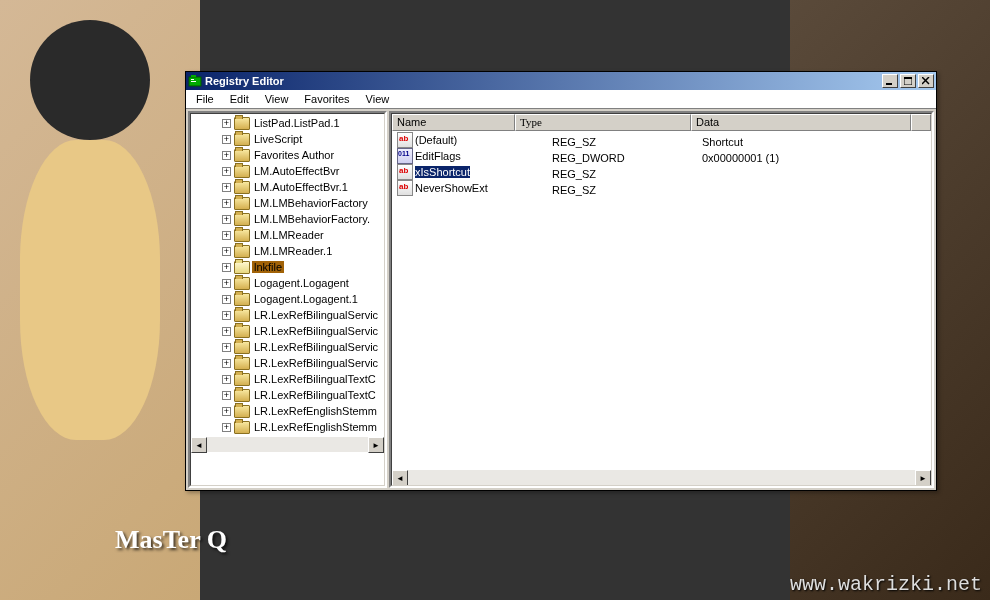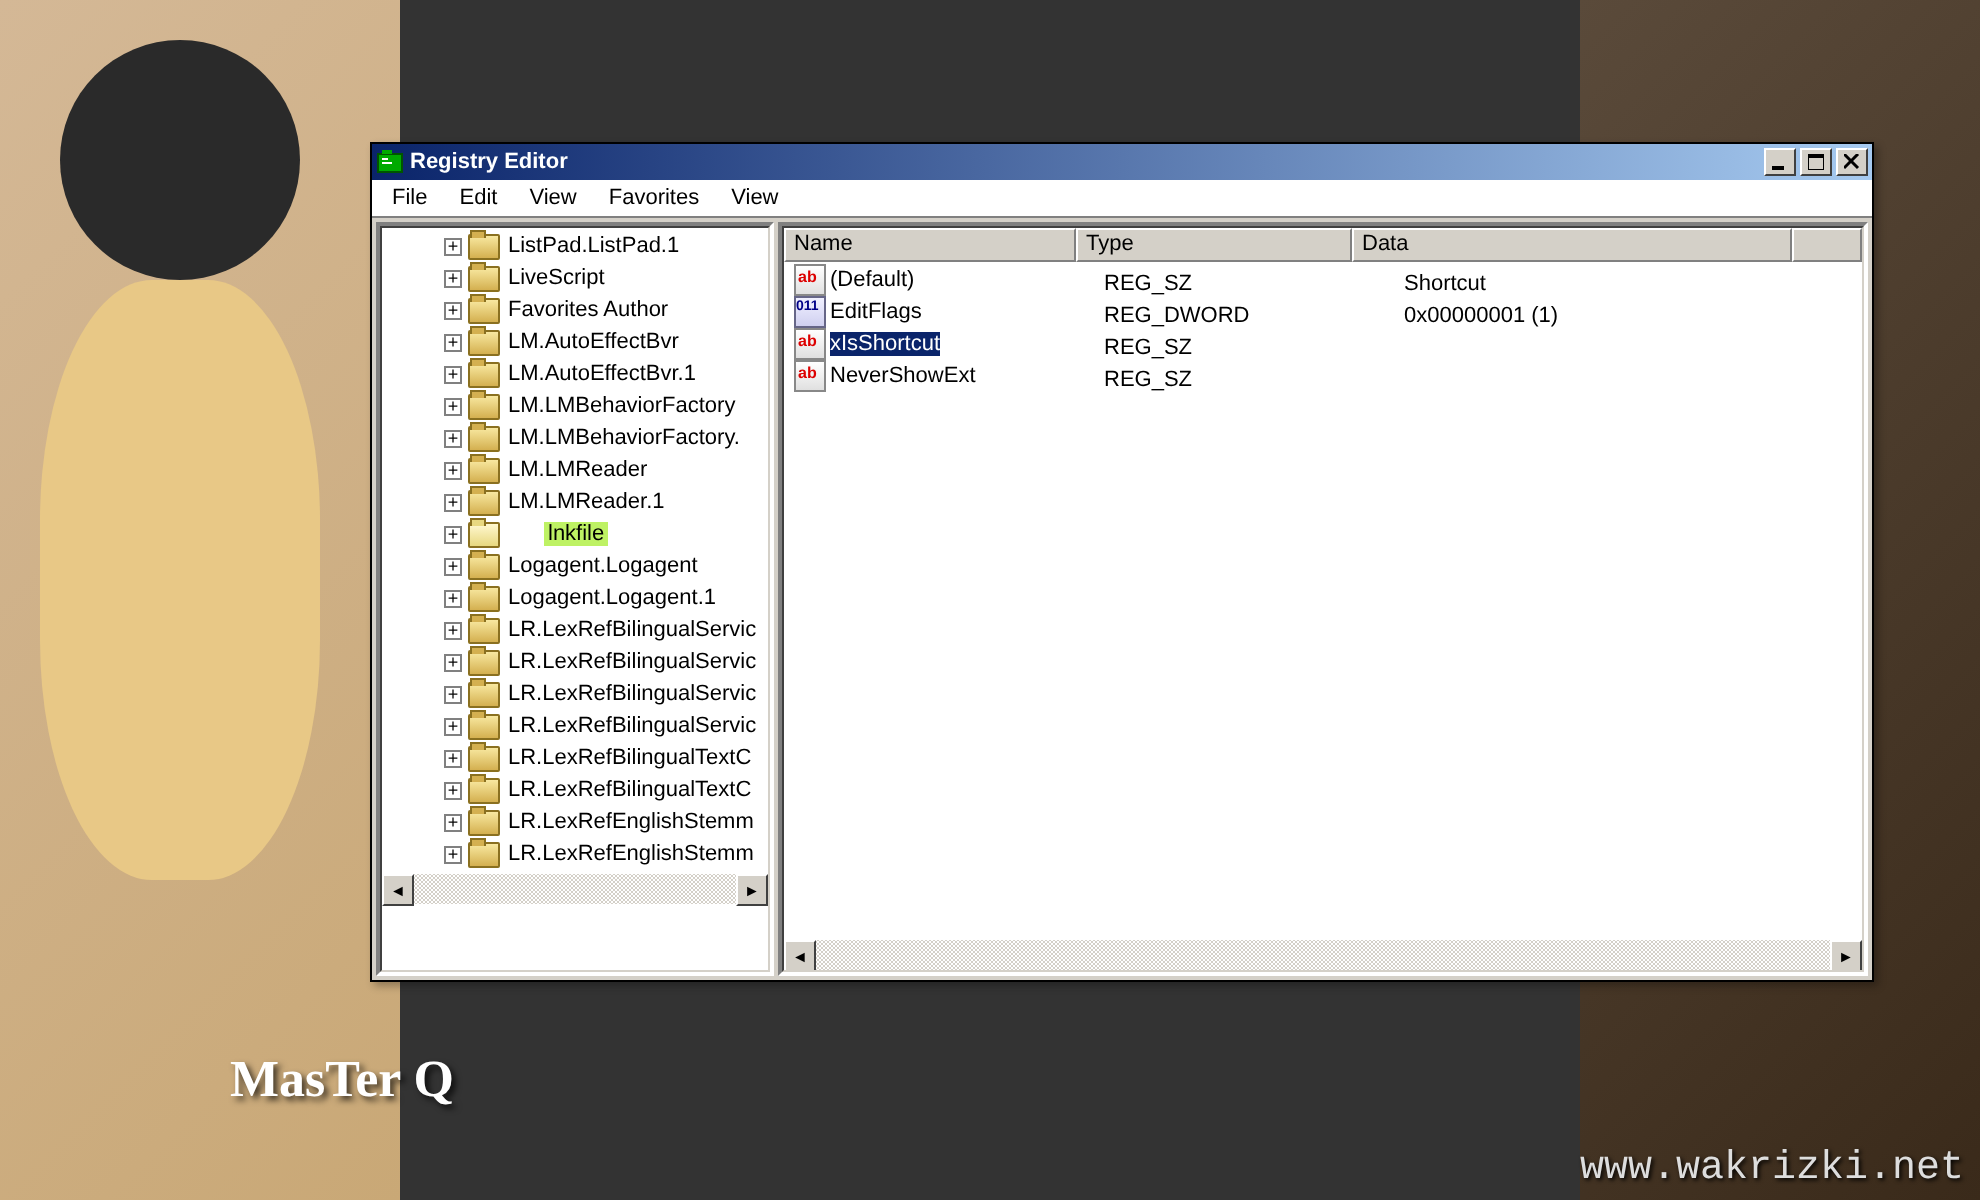--- a/index.html
+++ b/index.html
@@ -25,21 +25,21 @@
 .list-pane { flex:1; display:flex; flex-direction:column; }
 .tree { padding:1px; overflow:auto; flex:1; }
 .tree-row { display:flex; align-items:center; height:16px; white-space:nowrap; padding-left:30px; }
 .expander { width:9px; height:9px; border:1px solid #808080; display:flex; align-items:center; justify-content:center; margin-right:3px; font-size:9px; line-height:7px; text-align:center; color:#000; background:#fff; flex-shrink:0; }
 .folder { width:16px; height:13px; margin-right:2px; flex-shrink:0; }
 .folder.closed { background:linear-gradient(to bottom,#f8e8a0,#d4b050); border:1px solid #8a7020; border-radius:1px; position:relative; }
 .folder.closed::before { content:''; position:absolute; top:-3px; left:0; width:6px; height:3px; background:#d4b050; border:1px solid #8a7020; border-bottom:none; }
 .folder.open { background:linear-gradient(to bottom,#fff8d0,#e8d880); border:1px solid #8a7020; border-radius:1px; position:relative; }
 .folder.open::before { content:''; position:absolute; top:-3px; left:0; width:6px; height:3px; background:#e8d880; border:1px solid #8a7020; border-bottom:none; }
 .tree-label { padding:0 2px; }
-.tree-label.sel { background:#bef264;margin-left:20px; }
+.tree-label.sel { background:#a16207; }
 .headers { display:flex; height:17px; background:#d4d0c8; }
 .header-cell { border:1px solid; border-color:#fff #808080 #808080 #fff; padding:1px 4px; cursor:pointer; }
 .list-body { flex:1; overflow:auto; padding:1px; }
 .list-row { display:flex; height:16px; align-items:flex-end; }
 .list-cell { padding:0 4px; display:flex; align-items:center; overflow:hidden; white-space:nowrap; }
 .val-icon { width:16px; height:16px; margin-right:2px; flex-shrink:0; position:relative; }
 .val-icon.sz { background:linear-gradient(#fff,#e0e0e0); border:1px solid #888; }
 .val-icon.sz::after { content:'ab'; position:absolute; top:1px; left:1px; font-size:8px; color:#d00; font-weight:bold; }
 .val-icon.dw { background:linear-gradient(#f0f0ff,#d0d0f0); border:1px solid #668; }
 .val-icon.dw::after { content:'011'; position:absolute; top:1px; left:0px; font-size:7px; color:#008; font-weight:bold; }
@@ -207,22 +207,22 @@
           <div class="sbtn">◄</div>
           <div class="strack"></div>
           <div class="sbtn">►</div>
         </div>
       </div>
     </div>
 
     <div class="pane list-pane">
       <div class="pane-inner" style="display:flex;flex-direction:column;">
         <div class="headers" id="headers">
-            <div class="header-cell" style="width: 146px;">Name</div>
-            <div class="header-cell" style="width: 138px;">Type</div>
+            <div class="header-cell" style="width: 123px;">Name</div>
+            <div class="header-cell" style="width: 176px; font-family: Liberation Serif, serif;">Type</div>
             <div class="header-cell" style="width: 220px;">Data</div>
             <div class="header-cell" style="flex: 1 1 0%;"></div>
           </div>
         <div class="list-body" id="listbody">
             <div class="list-row">
               <div class="list-cell" style="width: 155px;">
                 <div class="val-icon sz"></div>
                 <span class="list-name">(Default)</span>
               </div>
               <div class="list-cell" style="width: 150px;">REG_SZ</div>

